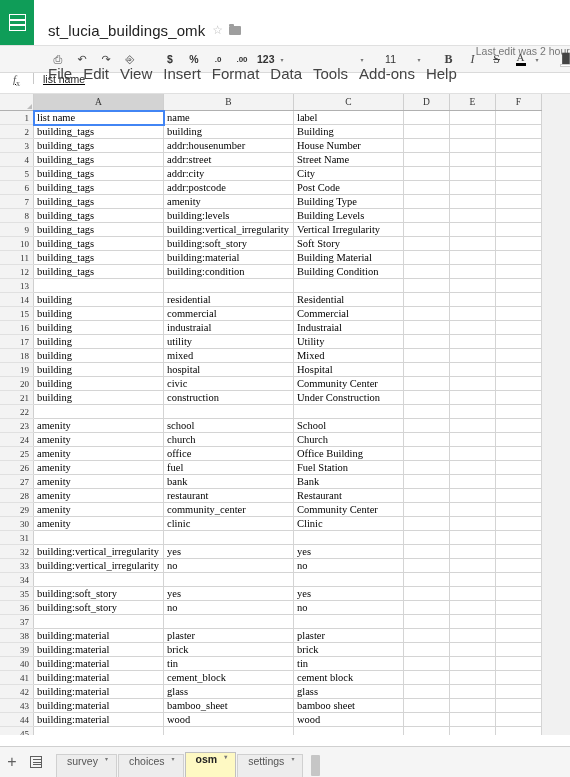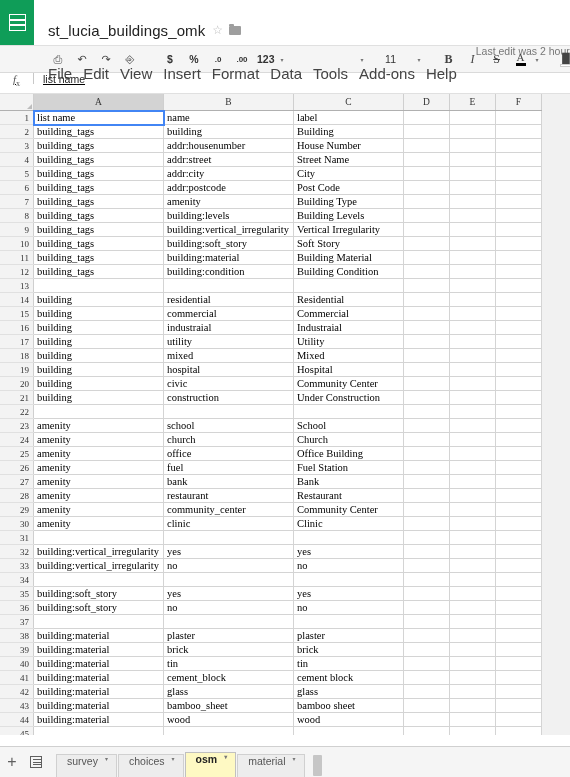--- a/index.html
+++ b/index.html
@@ -893,18 +893,18 @@
       </div>
       <div class="tab">
         <span>choices</span>
         <span class="caret">▾</span>
       </div>
       <div class="tab active">
         <span>osm</span>
         <span class="caret">▾</span>
       </div>
       <div class="tab">
-        <span>material</span>
+        <span>settings</span>
         <span class="caret">▾</span>
       </div>
       <div class="tab-scroll-handle"></div>
     </div>
 </div>
 
 </body></html>

